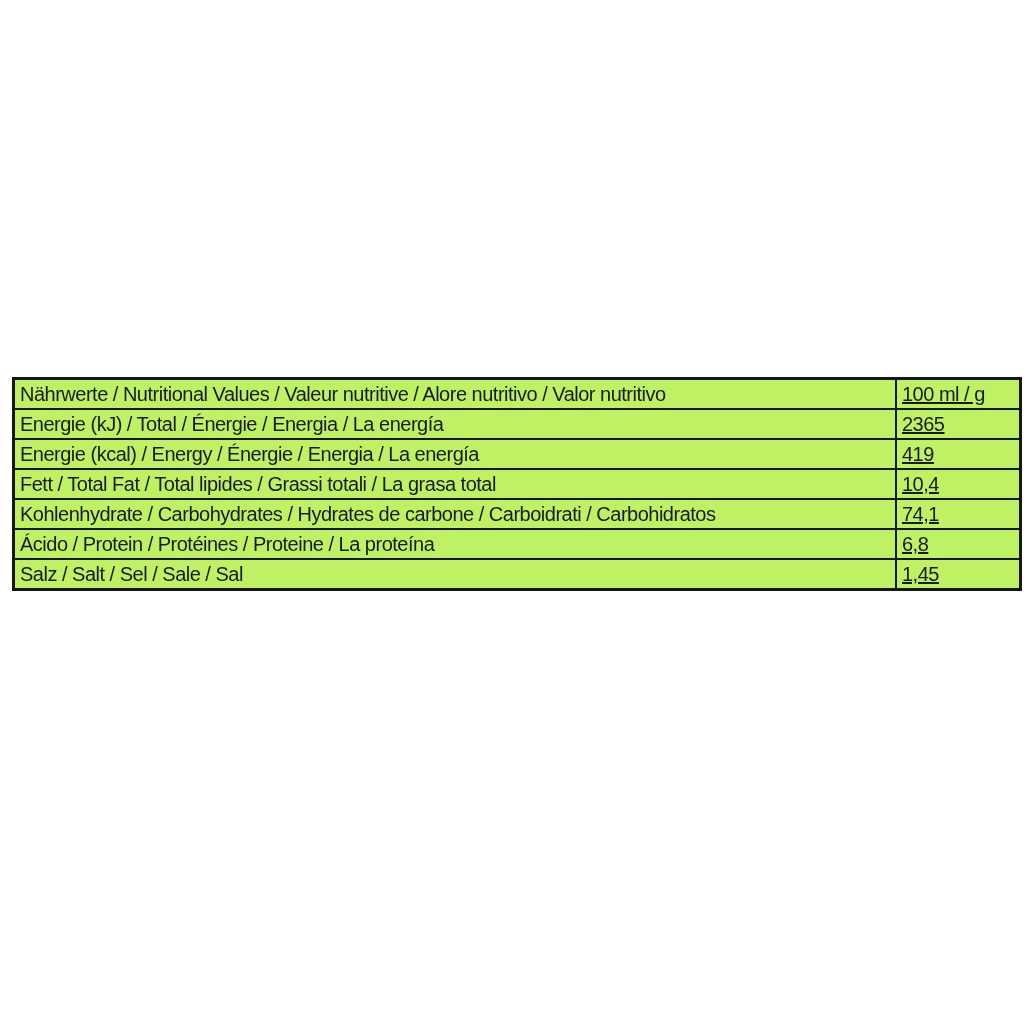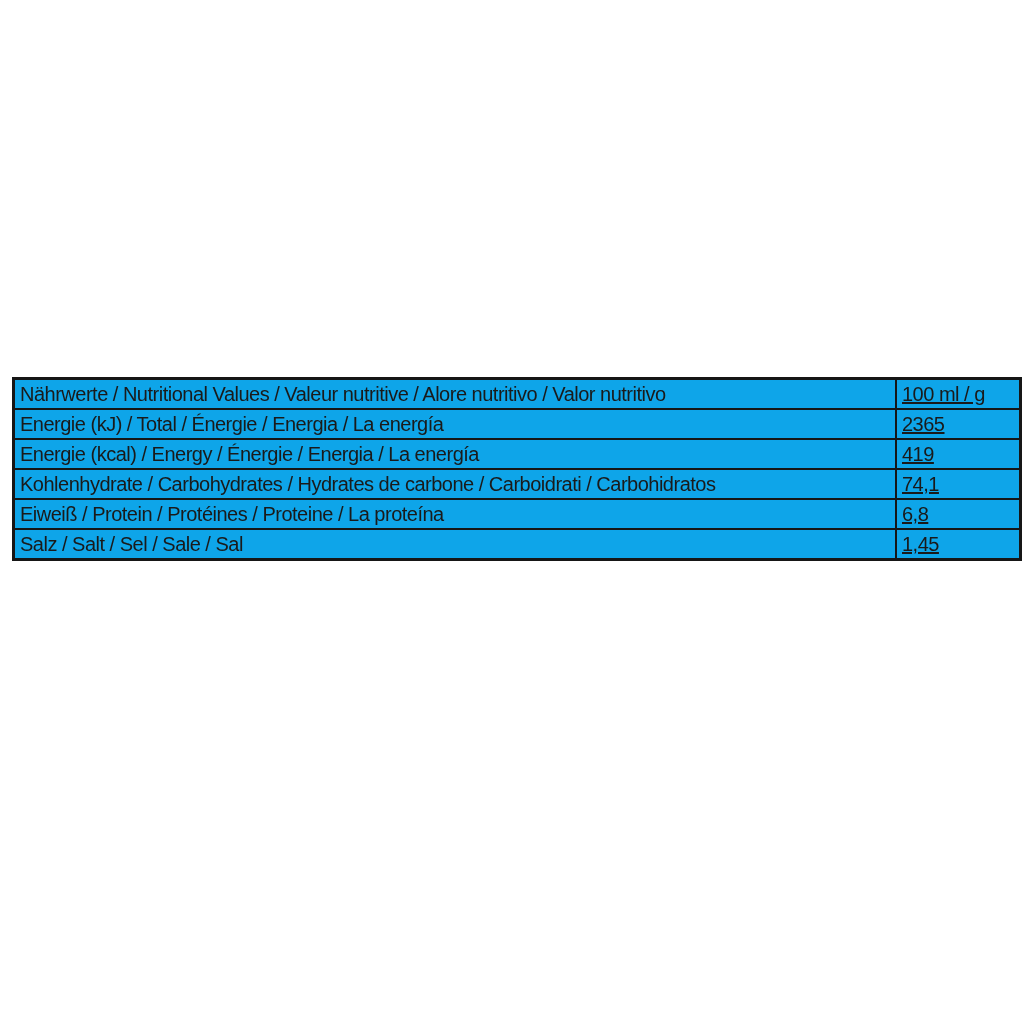--- a/index.html
+++ b/index.html
@@ -17,21 +17,21 @@
     overflow: hidden;
   }
   table.nutri {
     position: absolute;
     left: 12px;
     top: 377px;
     width: 996px;
     border-collapse: collapse;
     table-layout: fixed;
     border: 3px solid #161616;
-    background: #0ea5e9;
+    background: #bef264;
     padding-left: 19px;
   }
   table.nutri td {
     border: 2px solid #161616;
     height: 28px;
     font-size: 20px;
     letter-spacing: -0.5px;
     line-height: 28px;
     padding: 0 2px 0 5px;
     white-space: nowrap;
@@ -59,25 +59,29 @@
         </tr>
         <tr>
           <td class="label-cell">Energie (kJ) / Total / Énergie / Energia / La energía</td>
           <td class="value-cell">2365</td>
         </tr>
         <tr>
           <td class="label-cell">Energie (kcal) / Energy / Énergie / Energia / La energía</td>
           <td class="value-cell">419</td>
         </tr>
         <tr>
+          <td class="label-cell">Fett / Total Fat / Total lipides / Grassi totali / La grasa total</td>
+          <td class="value-cell">10,4</td>
+        </tr>
+        <tr>
           <td class="label-cell">Kohlenhydrate / Carbohydrates / Hydrates de carbone / Carboidrati / Carbohidratos</td>
           <td class="value-cell">74,1</td>
         </tr>
         <tr>
-          <td class="label-cell">Eiweiß / Protein / Protéines / Proteine / La proteína</td>
+          <td class="label-cell">Ácido / Protein / Protéines / Proteine / La proteína</td>
           <td class="value-cell">6,8</td>
         </tr>
         <tr>
           <td class="label-cell">Salz / Salt / Sel / Sale / Sal</td>
           <td class="value-cell">1,45</td>
         </tr>
       </tbody>
   </table>
 </div>
 

